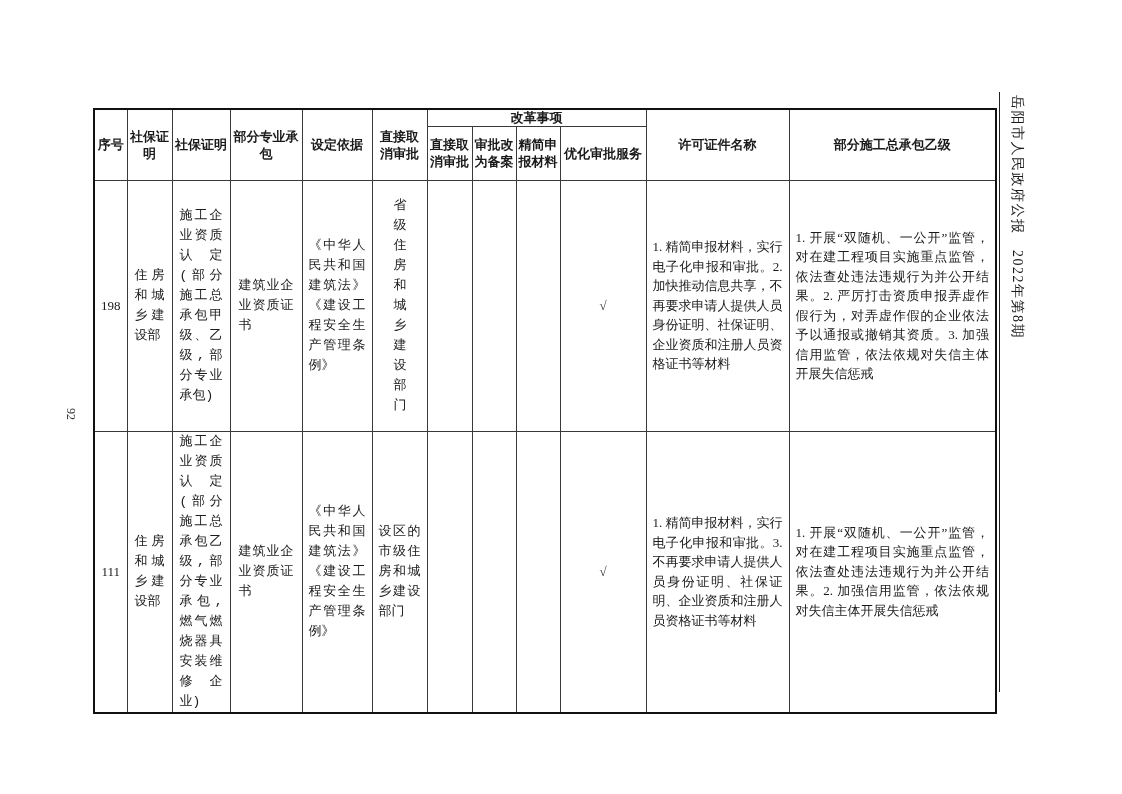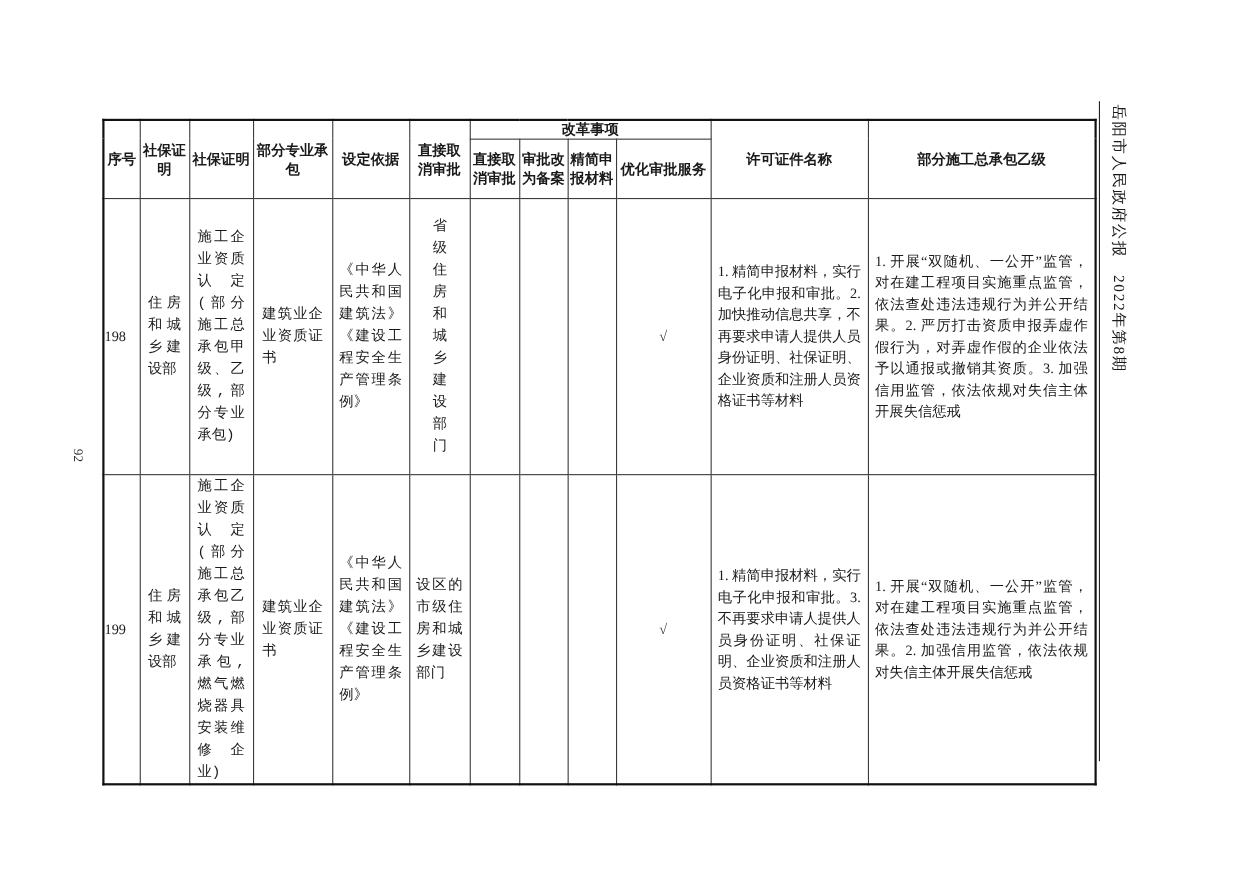--- a/index.html
+++ b/index.html
@@ -34,21 +34,21 @@
   tr.hdr-group{height:17px;}
   tr.hdr-group th.group{line-height:15px;padding:0;}
   tr.hdr-sub{height:54px;}
   tbody tr td{border-top:2px solid #222;}
   tbody tr.r2 td{border-top:1.5px solid #3a3a3a;margin-top:48px;}
   tr.row198{height:251px;}
   tr.row199{height:254px;}
 
   .cellpad{padding:0 7px;text-align:justify;line-height:20px;font-family:Liberation Mono, monospace;}
   .cellpad-wide{padding:0 6px;text-align:justify;line-height:19.5px;}
-  td.center{text-align:left;}
+  td.center{text-align:center;}
   td.ck{text-align:center;font-size:13px;color:#333;}
 
   
   .vrule{
     position:absolute;left:999px;top:92px;
     width:0;height:600px;
     border-left:1.5px solid #222;
   }
   .sidebar{
     position:absolute;left:1026px;top:95px;
@@ -128,21 +128,21 @@
         <td class="ck"></td>
         <td class="ck">√</td>
         <td>
             <div class="cellpad-wide">1. 精简申报材料，实行电子化申报和审批。2. 加快推动信息共享，不再要求申请人提供人员身份证明、社保证明、企业资质和注册人员资格证书等材料</div>
           </td>
         <td>
             <div class="cellpad-wide">1. 开展“双随机、一公开”监管，对在建工程项目实施重点监管，依法查处违法违规行为并公开结果。2. 严厉打击资质申报弄虚作假行为，对弄虚作假的企业依法予以通报或撤销其资质。3. 加强信用监管，依法依规对失信主体开展失信惩戒</div>
           </td>
       </tr>
       <tr class="row199 r2">
-        <td class="center">199</td>
+        <td class="center">111</td>
         <td>
             <div class="cellpad">住房和城乡建设部</div>
           </td>
         <td>
             <div class="cellpad">施工企业资质认定(部分施工总承包乙级,部分专业承包,燃气燃烧器具安装维修企业)</div>
           </td>
         <td>
             <div class="cellpad" style="padding:0 8px">建筑业企业资质证书</div>
           </td>
         <td>

